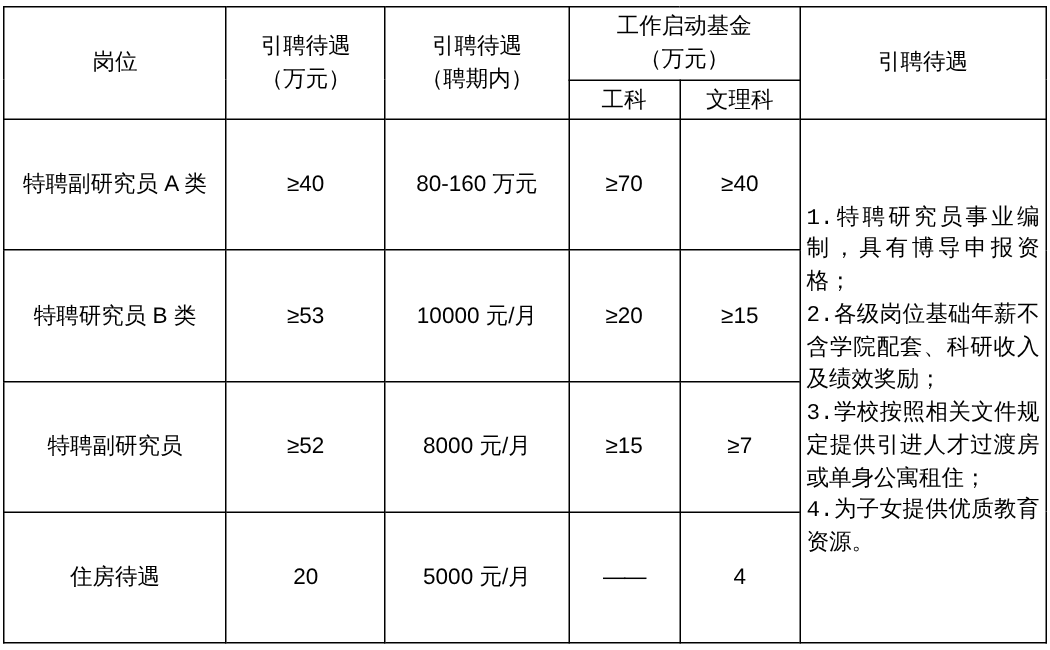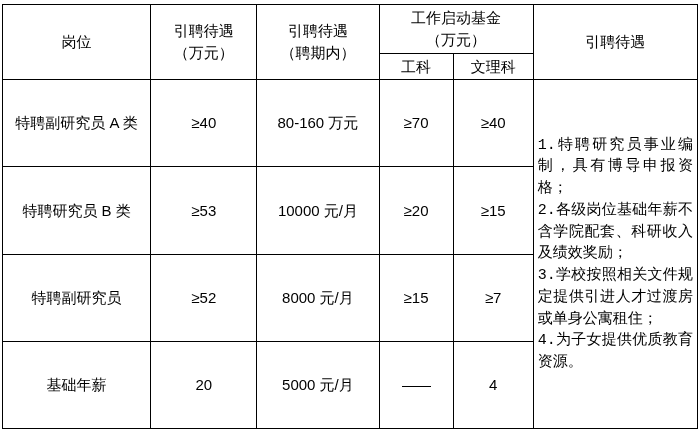--- a/index.html
+++ b/index.html
@@ -131,21 +131,21 @@
         <td class="num-cell">≥15</td>
       </tr>
       <tr>
         <td class="post-cell">特聘副研究员</td>
         <td class="num-cell">≥52</td>
         <td class="num-cell">8000 元/月</td>
         <td class="num-cell">≥15</td>
         <td class="num-cell">≥7</td>
       </tr>
       <tr>
-        <td class="post-cell">基础年薪</td>
+        <td class="post-cell">住房待遇</td>
         <td class="num-cell">20</td>
         <td class="num-cell">5000 元/月</td>
         <td class="num-cell dash">——</td>
         <td class="num-cell">4</td>
       </tr>
     </tbody>
   </table>
 </div>
 
 </body></html>

